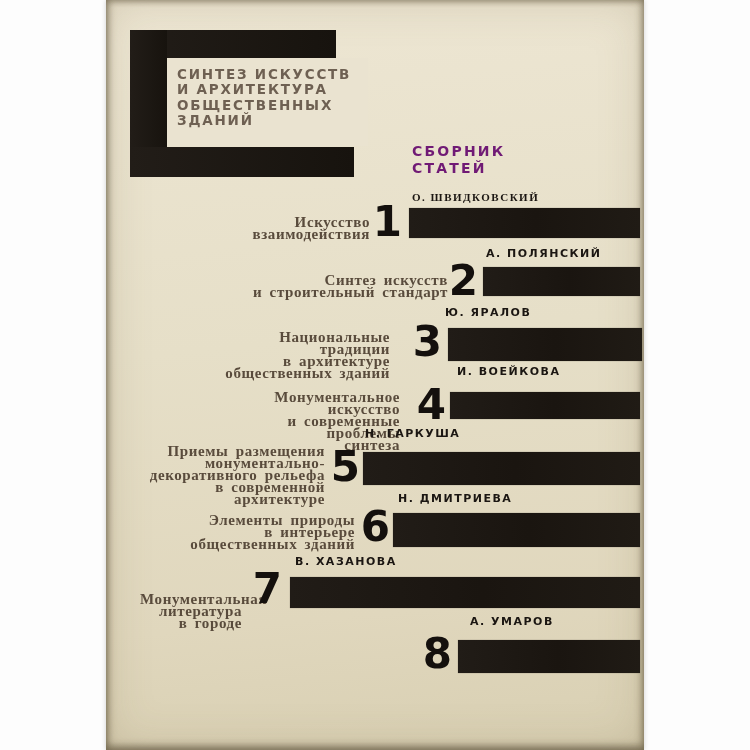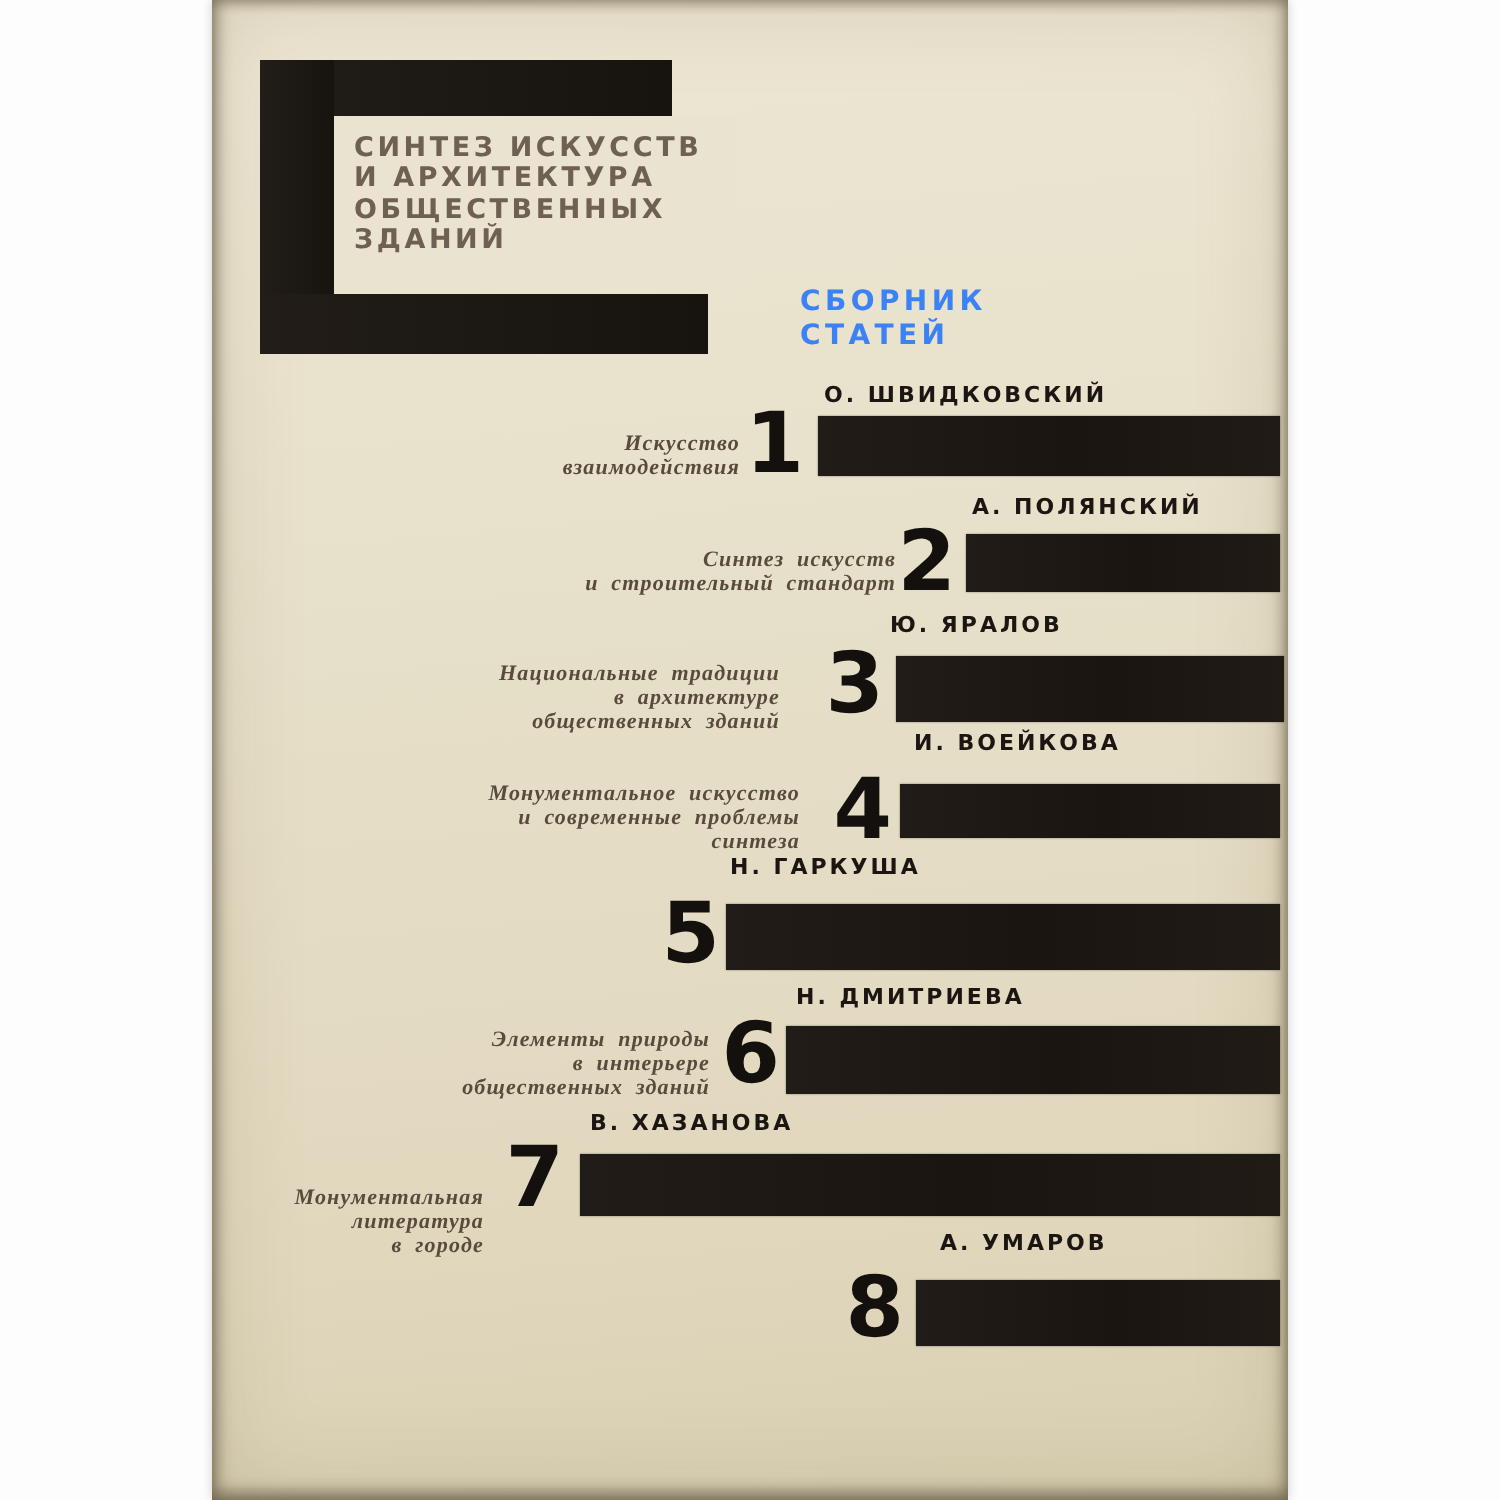--- a/index.html
+++ b/index.html
@@ -23,34 +23,34 @@
   .logo-panel {
     position:absolute; left:167px; top:58px; width:201px; height:88px;
     background:#eae3d0;
   }
   .logo-text {
     position:absolute; left:177px; top:67px;
     font-weight:bold; font-size:13.5px; line-height:15.3px;
     letter-spacing:1.8px; color:#6e6052; white-space:pre-line;
   }
   .collection {
-    position:absolute; left:400px; top:143px;
+    position:absolute; left:412px; top:143px;
     font-weight:bold; font-size:14px; line-height:16.5px;
-    letter-spacing:2.2px; color:#3b82f6; white-space:pre-line;
+    letter-spacing:2.2px; color:#701a75; white-space:pre-line;
   }
   .author {
     position:absolute; font-weight:bold; font-size:11px;
     letter-spacing:1.5px; color:#1b1612; white-space:nowrap;
   }
   .title {
     position:absolute;
     font-family:"Liberation Serif","DejaVu Serif",serif;
-    font-weight:bold; font-size:11px; line-height:11.9px;
+    font-weight:bold; font-size:15px; line-height:11.9px;
     letter-spacing:.6px; word-spacing:3px;
-    color:#594b3c; text-align:right; white-space:pre-line;font-style:italic;
+    color:#594b3c; text-align:right; white-space:pre-line;
   }
   .num {
     position:absolute; font-weight:bold; font-size:42px; line-height:36px;
     color:#14100d; text-align:right;
   }
   .bar { position:absolute; background:linear-gradient(90deg,#211c17 0%,#1a1510 55%,#201b15 100%);
          box-shadow:0 0 1px rgba(0,0,0,.4); }
 </style>
 </head>
 <body>
@@ -65,21 +65,21 @@
 
   <div class="logo-panel"></div>
   <div class="logo-text">СИНТЕЗ ИСКУССТВ
 И АРХИТЕКТУРА
 ОБЩЕСТВЕННЫХ
 ЗДАНИЙ</div>
 
   <div class="collection">СБОРНИК
 СТАТЕЙ</div>
 
-  <div class="author" style="left:412px; top:191px;">О. ШВИДКОВСКИЙ</div>
+  <div class="author" style="left:412px; top:191px;font-family:Liberation Serif, serif;">О. ШВИДКОВСКИЙ</div>
   <div class="title" style="left:220px; top:217px; width:150px;">Искусство
 взаимодействия</div>
   <div class="num" style="left:368px; top:204px; width:34px;">1</div>
   <div class="bar" style="left:409px; top:208px; width:231px; height:30px;"></div>
 
   <div class="author" style="left:486px; top:247px;">А. ПОЛЯНСКИЙ</div>
   <div class="title" style="left:245px; top:275px; width:203px;">Синтез искусств
 и строительный стандарт</div>
   <div class="num" style="left:444px; top:263px; width:34px;">2</div>
   <div class="bar" style="left:483px; top:267px; width:157px; height:29px;"></div>
@@ -92,20 +92,24 @@
   <div class="bar" style="left:448px; top:328px; width:194px; height:33px;"></div>
 
   <div class="author" style="left:457px; top:365px;">И. ВОЕЙКОВА</div>
   <div class="title" style="left:230px; top:392px; width:170px;">Монументальное искусство
 и современные проблемы
 синтеза</div>
   <div class="num" style="left:410px; top:387px; width:36px;">4</div>
   <div class="bar" style="left:450px; top:392px; width:190px; height:27px;"></div>
 
   <div class="author" style="left:365px; top:427px;">Н. ГАРКУША</div>
+  <div class="title" style="left:123px; top:446px; width:202px;">Приемы размещения
+монументально-
+декоративного рельефа
+в современной архитектуре</div>
   <div class="num" style="left:324px; top:449px; width:36px;">5</div>
   <div class="bar" style="left:363px; top:452px; width:277px; height:33px;"></div>
 
   <div class="author" style="left:398px; top:492px;">Н. ДМИТРИЕВА</div>
   <div class="title" style="left:185px; top:515px; width:170px;">Элементы природы
 в интерьере
 общественных зданий</div>
   <div class="num" style="left:352px; top:509px; width:38px;">6</div>
   <div class="bar" style="left:393px; top:513px; width:247px; height:34px;"></div>
 

